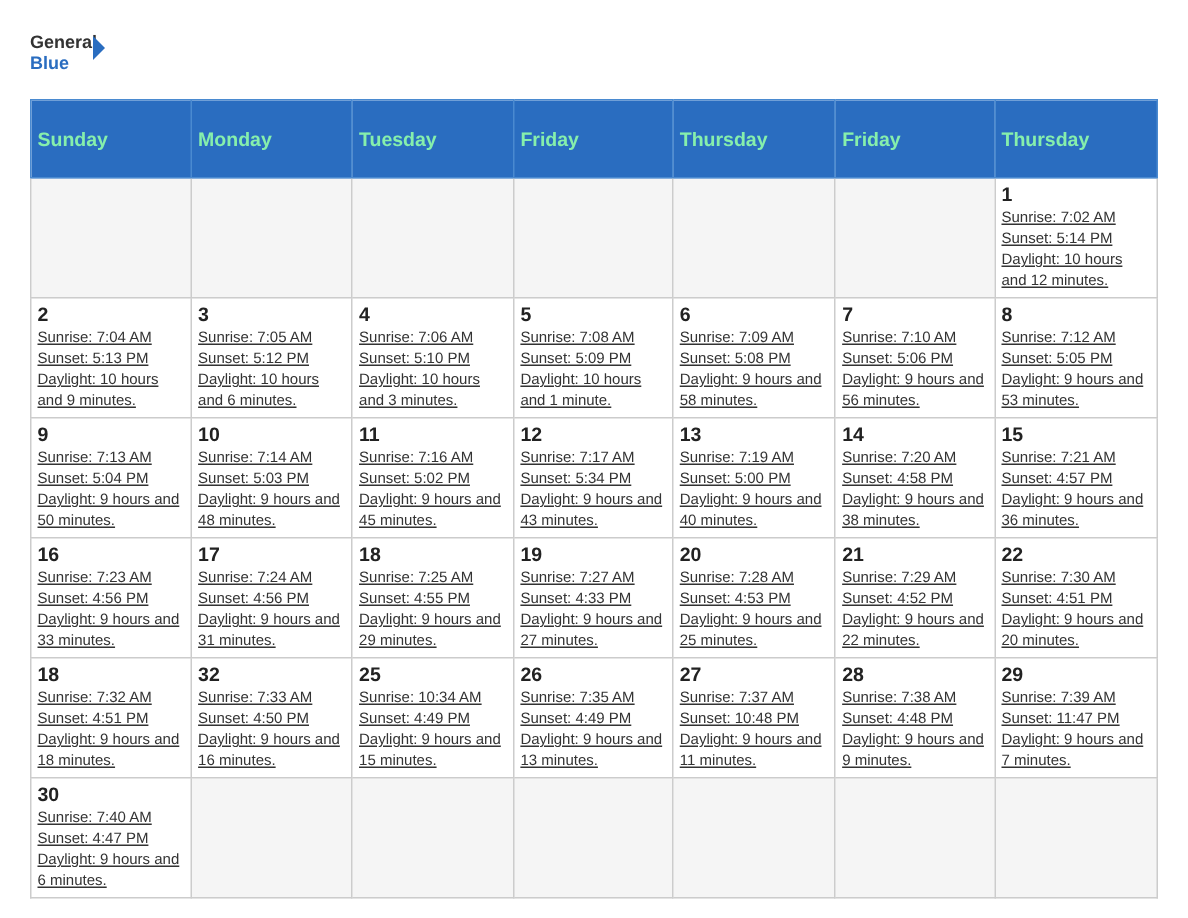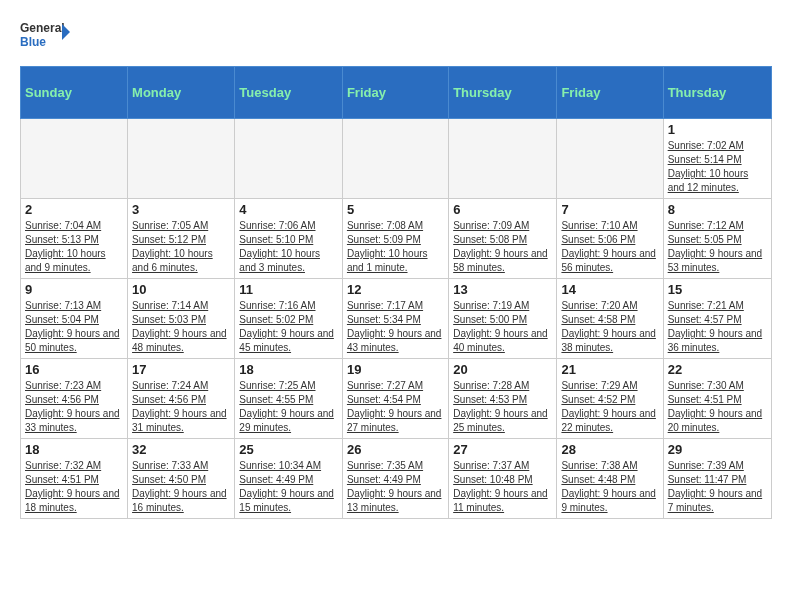--- a/index.html
+++ b/index.html
@@ -234,21 +234,21 @@
           </td>
           <td>
             <span class="day-number">18</span>
             <div class="day-info">Sunrise: 7:25 AM
 Sunset: 4:55 PM
 Daylight: 9 hours and 29 minutes.</div>
           </td>
           <td>
             <span class="day-number">19</span>
             <div class="day-info">Sunrise: 7:27 AM
-Sunset: 4:54 PM
+Sunset: 4:33 PM
 Daylight: 9 hours and 27 minutes.</div>
           </td>
           <td>
             <span class="day-number">20</span>
             <div class="day-info">Sunrise: 7:28 AM
 Sunset: 4:53 PM
 Daylight: 9 hours and 25 minutes.</div>
           </td>
           <td>
             <span class="day-number">21</span>
@@ -299,16 +299,30 @@
             <div class="day-info">Sunrise: 7:38 AM
 Sunset: 4:48 PM
 Daylight: 9 hours and 9 minutes.</div>
           </td>
           <td>
             <span class="day-number">29</span>
             <div class="day-info">Sunrise: 7:39 AM
 Sunset: 11:47 PM
 Daylight: 9 hours and 7 minutes.</div>
           </td>
+        </tr>
+        <tr class="last-row">
+          <td>
+            <span class="day-number">30</span>
+            <div class="day-info">Sunrise: 7:40 AM
+Sunset: 4:47 PM
+Daylight: 9 hours and 6 minutes.</div>
+          </td>
+          <td class="empty"></td>
+          <td class="empty"></td>
+          <td class="empty"></td>
+          <td class="empty"></td>
+          <td class="empty"></td>
+          <td class="empty"></td>
         </tr>
       </tbody>
   </table>
 </div>
 
 </body></html>

